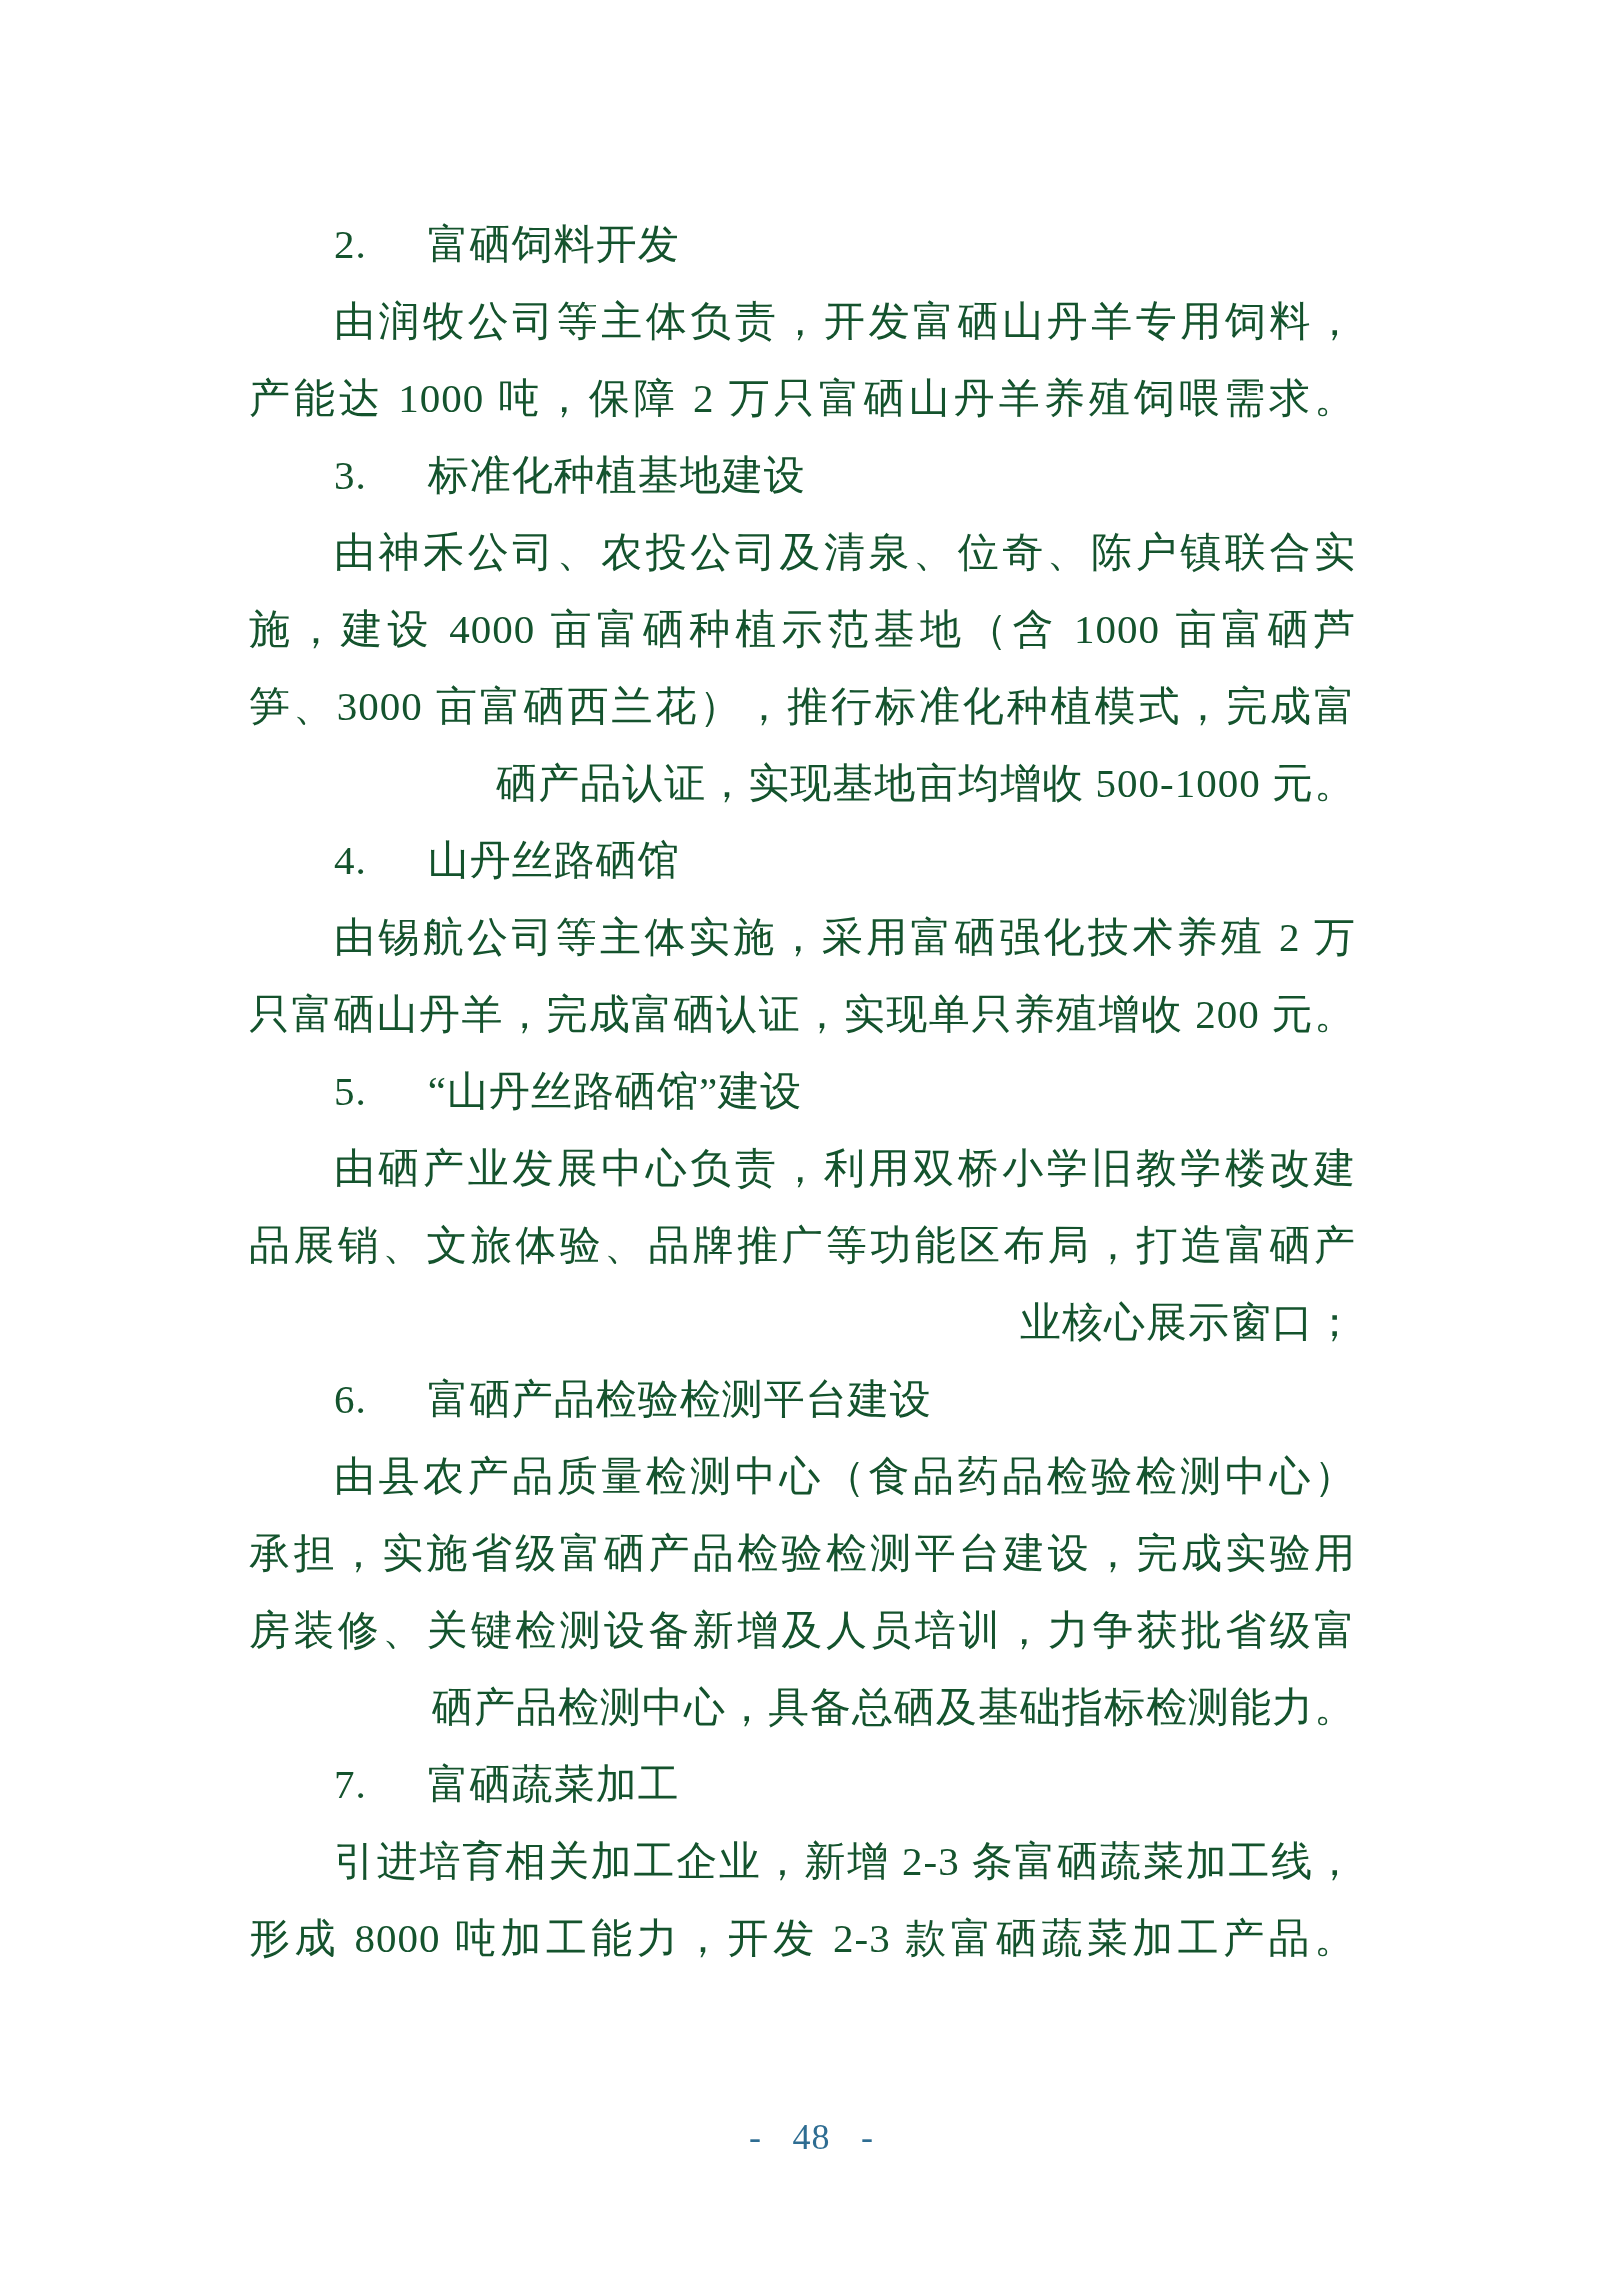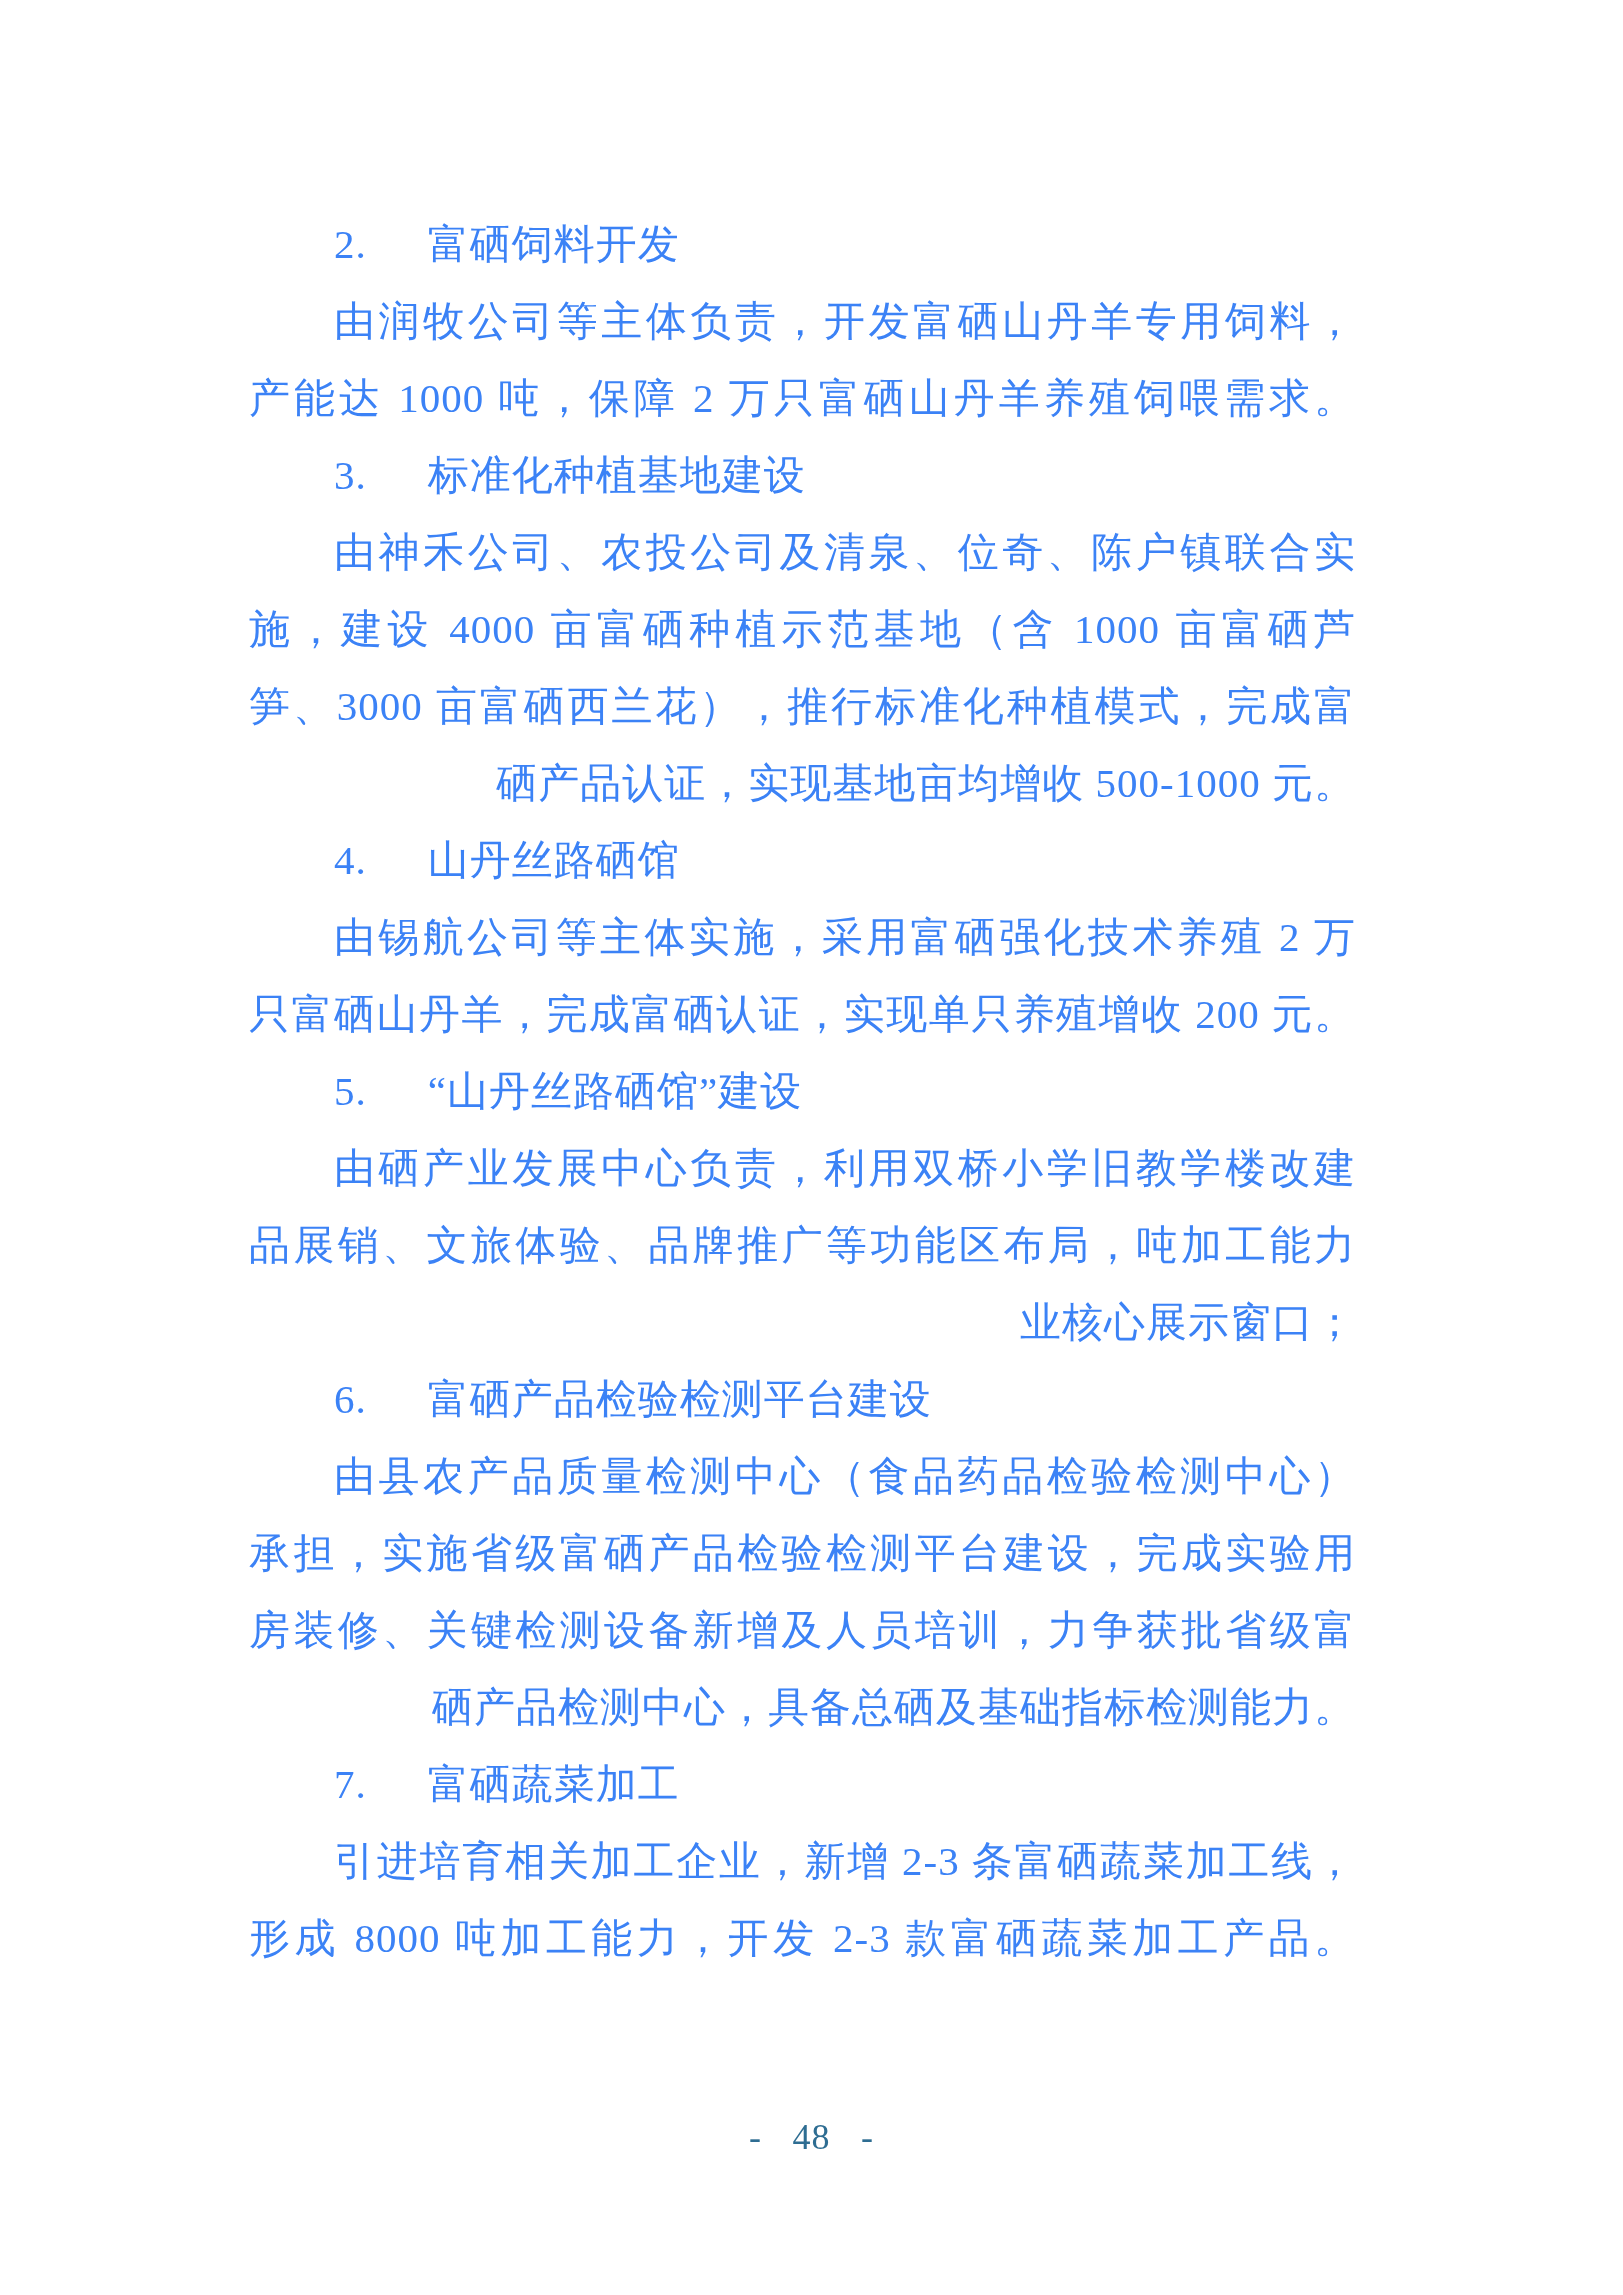--- a/index.html
+++ b/index.html
@@ -22,21 +22,21 @@
     top: 206px;
     width: 1107px;
   }
   .line {
     width: 1107px;
     height: 77px;
     line-height: 77px;
     font-size: 41px;
     letter-spacing: 1px;
     white-space: normal;
-    color: #3b82f6;
+    color: #14532d;
   }
   
   .middle, .flushlast {
     text-align: justify;
     text-align-last: justify;
   }
   
   .first {
     padding-left: 85px;
     width: 1022px;
@@ -80,21 +80,21 @@
       <div class="line heading"><span class="num">3.</span><span class="title">标准化种植基地建设</span></div>
       <div class="line first">由神禾公司、农投公司及清泉、位奇、陈户镇联合实</div>
       <div class="line middle">施，建设 4000 亩富硒种植示范基地（含 1000 亩富硒芦</div>
       <div class="line middle">笋、3000 亩富硒西兰花），推行标准化种植模式，完成富</div>
       <div class="line shortlast">硒产品认证，实现基地亩均增收 500-1000 元。</div>
       <div class="line heading"><span class="num">4.</span><span class="title">山丹丝路硒馆</span></div>
       <div class="line first">由锡航公司等主体实施，采用富硒强化技术养殖 2 万</div>
       <div class="line flushlast">只富硒山丹羊，完成富硒认证，实现单只养殖增收 200 元。</div>
       <div class="line heading"><span class="num">5.</span><span class="title">“山丹丝路硒馆”建设</span></div>
       <div class="line first">由硒产业发展中心负责，利用双桥小学旧教学楼改建</div>
-      <div class="line middle">品展销、文旅体验、品牌推广等功能区布局，吨加工能力</div>
+      <div class="line middle">品展销、文旅体验、品牌推广等功能区布局，打造富硒产</div>
       <div class="line shortlast">业核心展示窗口；</div>
       <div class="line heading"><span class="num">6.</span><span class="title">富硒产品检验检测平台建设</span></div>
       <div class="line first">由县农产品质量检测中心（食品药品检验检测中心）</div>
       <div class="line middle">承担，实施省级富硒产品检验检测平台建设，完成实验用</div>
       <div class="line middle">房装修、关键检测设备新增及人员培训，力争获批省级富</div>
       <div class="line shortlast">硒产品检测中心，具备总硒及基础指标检测能力。</div>
       <div class="line heading"><span class="num">7.</span><span class="title">富硒蔬菜加工</span></div>
       <div class="line first">引进培育相关加工企业，新增 2-3 条富硒蔬菜加工线，</div>
       <div class="line flushlast">形成 8000 吨加工能力，开发 2-3 款富硒蔬菜加工产品。</div>
     </div>

